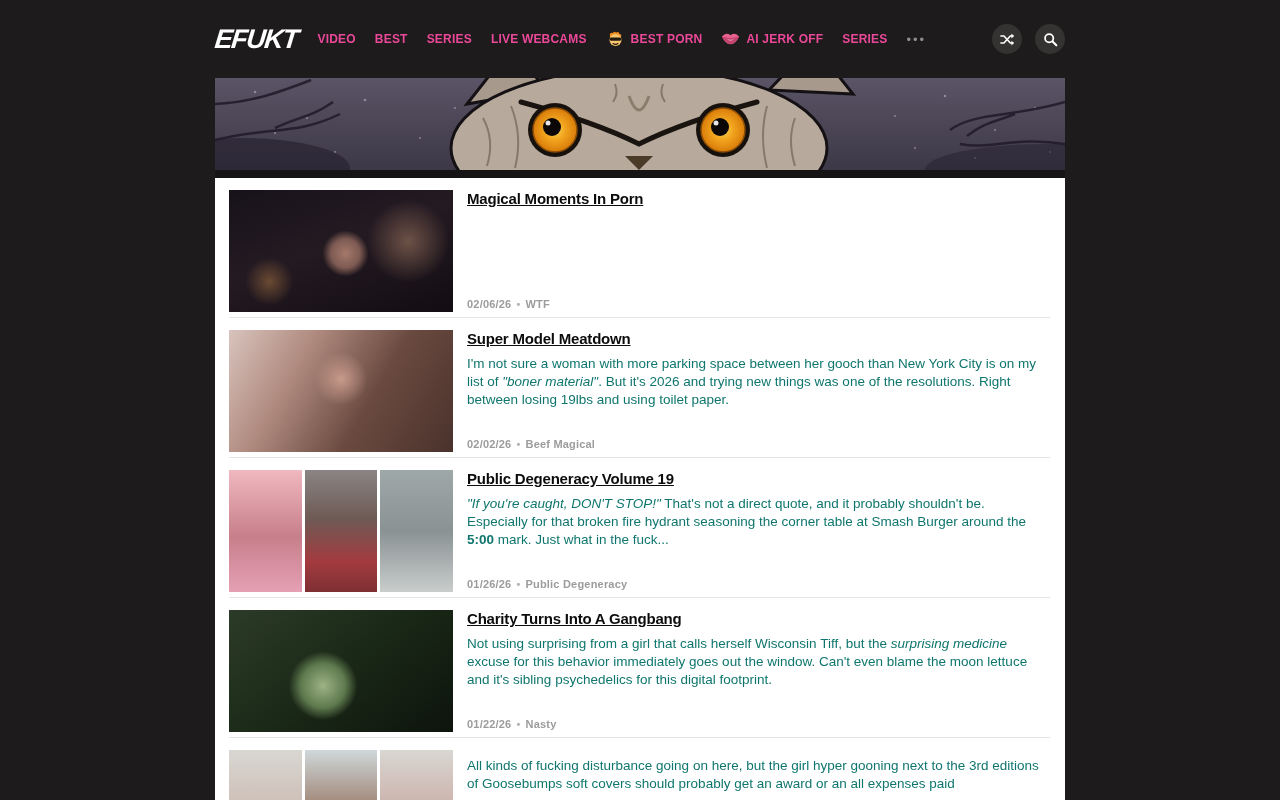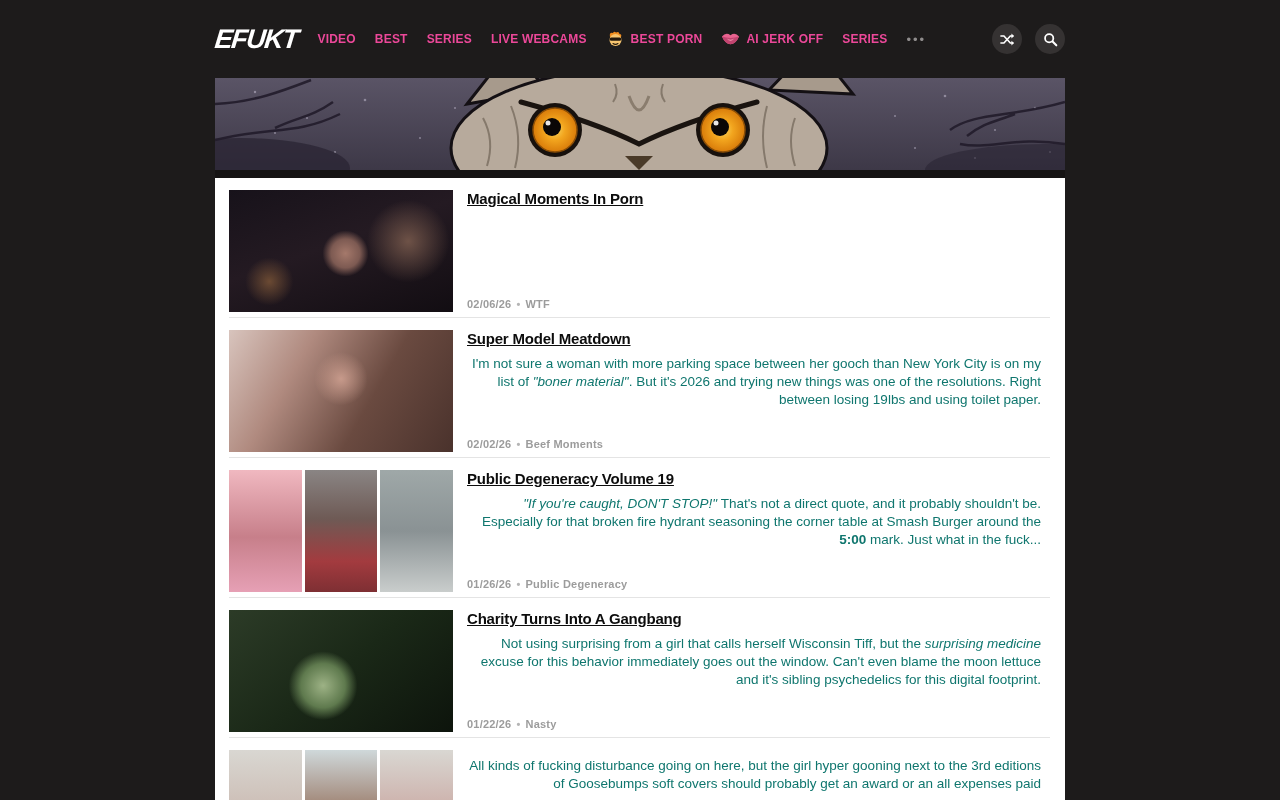--- a/index.html
+++ b/index.html
@@ -38,21 +38,21 @@
 
   
   .content { width: 850px; margin: 0 auto; background: #ffffff; min-height: 722px; }
 
   
   .banner { height: 92px; overflow: hidden; position: relative; background: #474251; }
   .banner svg { display: block; }
   .banner-strip { height: 8px; background: #161414; }
 
   
-  .entry { padding: 12px 15px 0 14px; text-align: right; }
+  .entry { padding: 12px 15px 0 14px; }
   .entry-inner {
     display: flex; gap: 14px;
     padding-bottom: 5px; border-bottom: 1px solid #e4e4e4;
   }
   .entry:last-child .entry-inner { border-bottom: none; }
   .thumb {
     width: 224px; height: 122px; flex: 0 0 224px; cursor: pointer;
     background: #222; position: relative; overflow: hidden;
   }
   .thumb.tri { display: flex; gap: 3px; background: #fff; }
@@ -260,21 +260,21 @@
 
     <div class="entry">
       <div class="entry-inner">
         <div class="thumb t2"></div>
         <div class="entry-text">
           <a class="entry-title">Super Model Meatdown</a>
           <div class="entry-desc"><span>I'm not sure a woman with more parking space between her gooch than New York City is on my list of </span><span class="it">"boner material"</span><span>. But it's 2026 and trying new things was one of the resolutions. Right between losing 19lbs and using toilet paper.</span></div>
           <div class="meta">
             <span>02/02/26</span>
             <span class="dot">•</span>
-            <a>Beef Moments</a>
+            <a>Beef Magical</a>
           </div>
         </div>
       </div>
     </div>
 
     <div class="entry">
       <div class="entry-inner">
         <div class="thumb tri t3">
           <span class="p1"></span>
           <span class="p2"></span>

